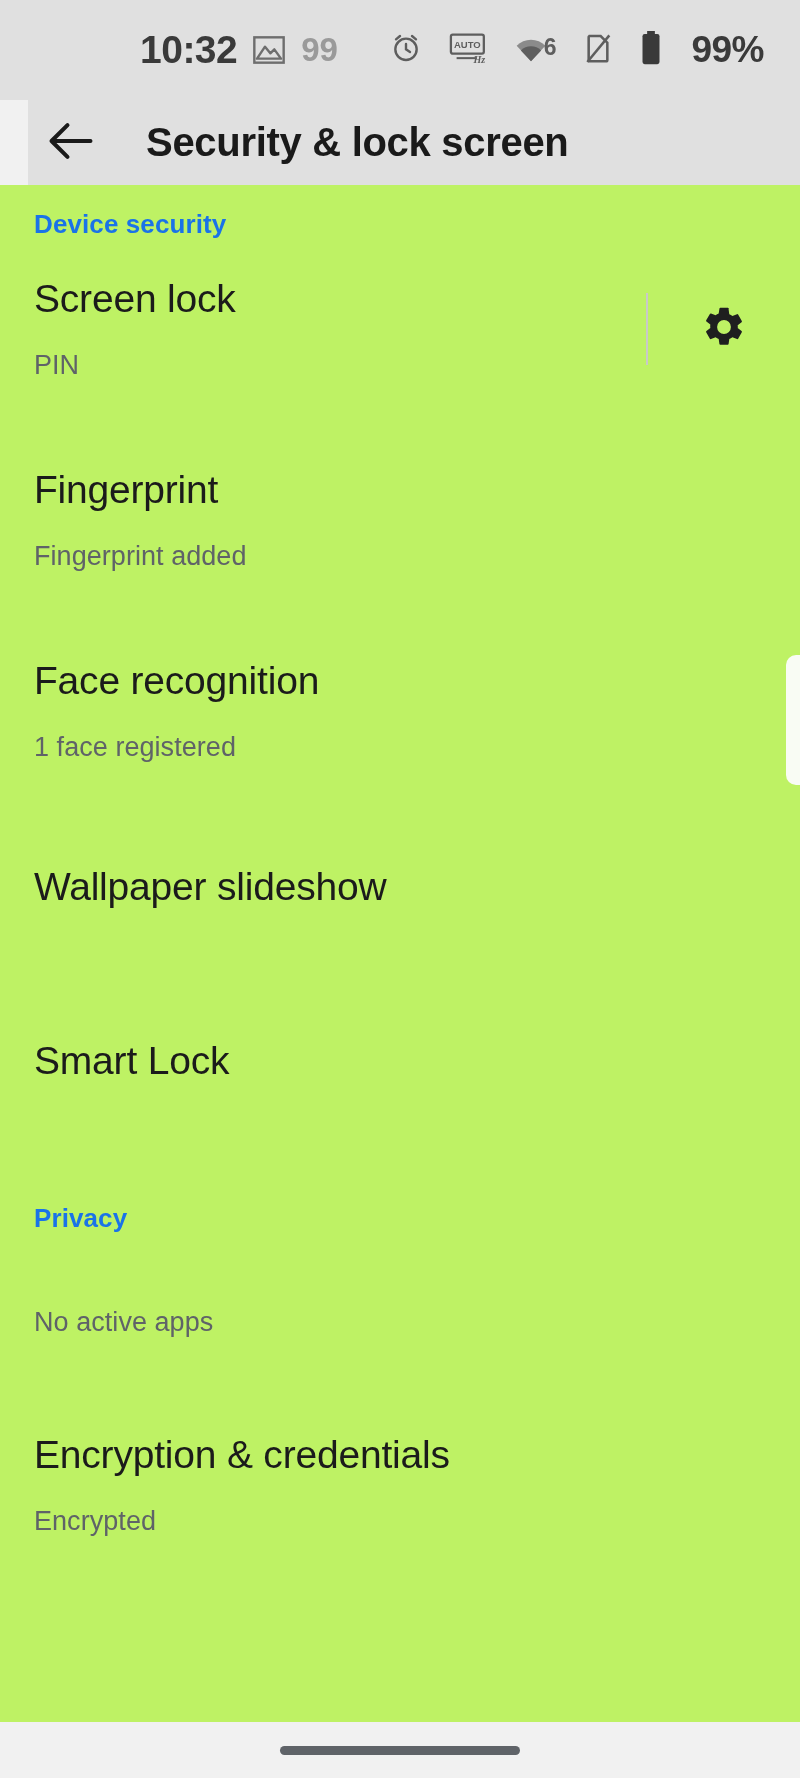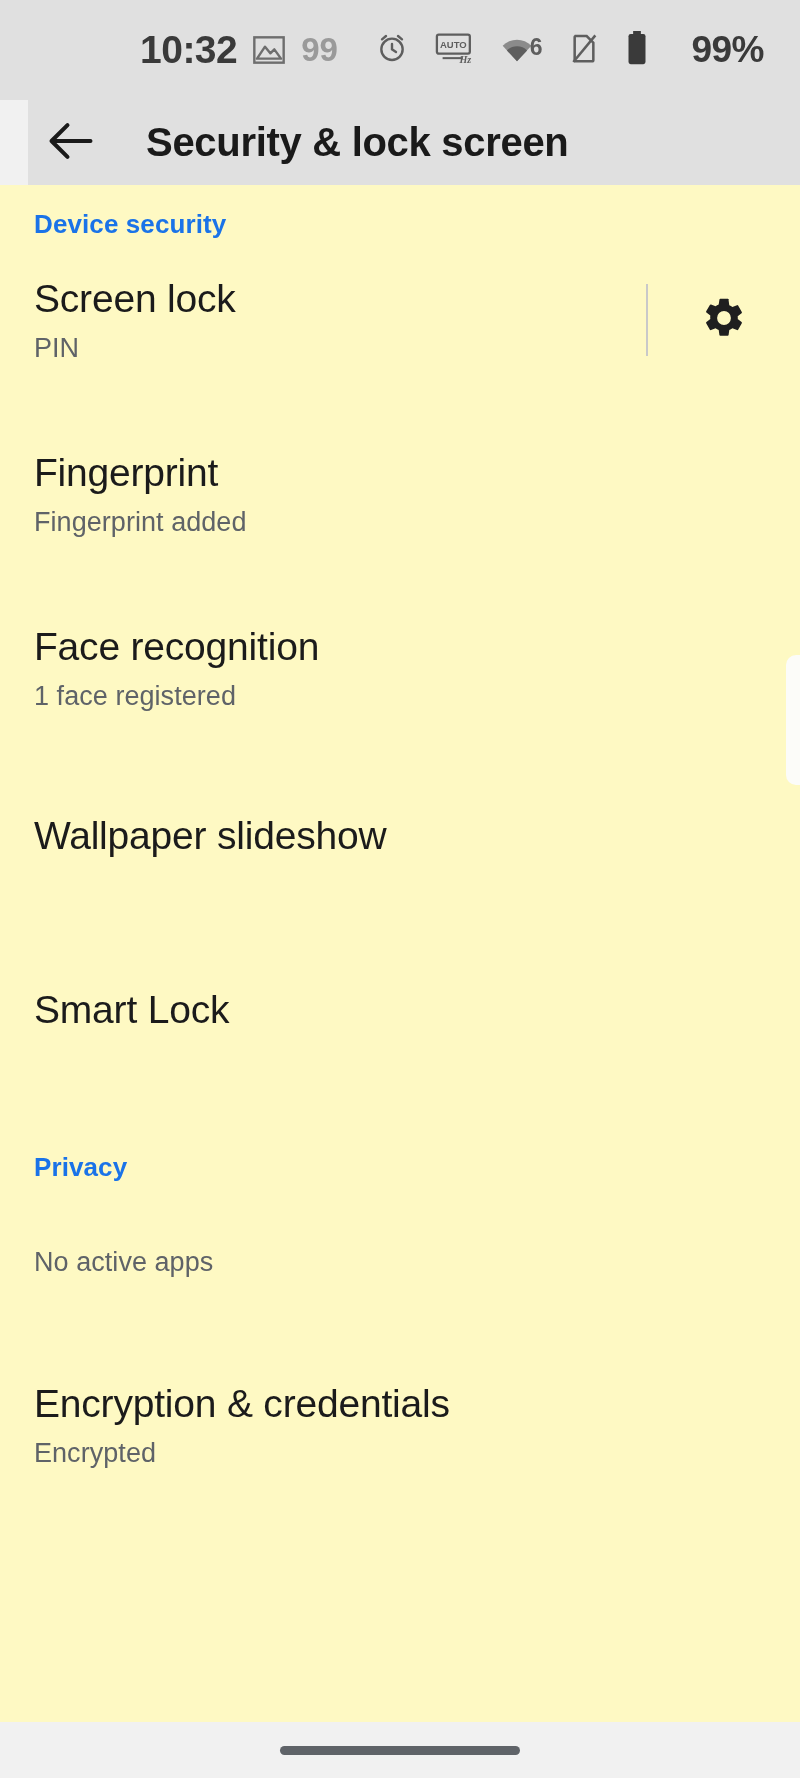--- a/index.html
+++ b/index.html
@@ -34,21 +34,21 @@
   }
   .sb-count {
     font-size:33px; font-weight:bold; color:#9a9a9a;
   }
   .sb-right {
     position:absolute; right:36px;
     display:flex; align-items:center; gap:27px;
   }
   .sb-batt-pct {
     font-size:37px; font-weight:bold; color:#3a3a3a;
-    letter-spacing:-0.5px; margin-left:16px;
+    letter-spacing:-0.5px; margin-left:2px;
   }
   .icon-img-ph { display:block; }
   .wifi-wrap { position:relative; display:flex; align-items:flex-end; }
   .wifi-num {
     font-size:23px; font-weight:bold; color:#5e5e5e;
     margin-left:-4px; margin-bottom:5px;
   }
 
   
   .appbar {
@@ -60,21 +60,21 @@
     width:86px; height:85px;
     display:flex; align-items:center; justify-content:center;
     cursor:pointer;
   }
   .appbar-title {
     font-size:40px; font-weight:bold; color:#1a1a1a;
     margin-left:32px; letter-spacing:-0.3px;
   }
 
   
-  .content { position:relative; background:#fef9c3; height:1593px; overflow:hidden; }
+  .content { position:relative; background:#bef264; height:1593px; overflow:hidden; }
   .section-header {
     color:#1a73e8;
     font-size:26px;
     font-weight:bold;
     padding:24px 0 0 34px;
     letter-spacing:0.1px;
   }
   .row {
     position:relative;
     padding:0 0 0 34px;
@@ -87,21 +87,21 @@
   .row-main { flex:1; padding:18px 0; }
   .row-title {
     font-size:39px;
     color:#1b1b1b;
     line-height:1.18;
     letter-spacing:-0.2px;
   }
   .row-sub {
     font-size:27px;
     color:#5f6368;
-    margin-top:11px;
+    margin-top:28px;
     letter-spacing:0.05px;
   }
   .row-widget {
     display:flex; align-items:center;
     height:100%;
   }
   .vdivider {
     width:2px; height:72px;
     background:#c9c9c9;
     margin-right:0px;

